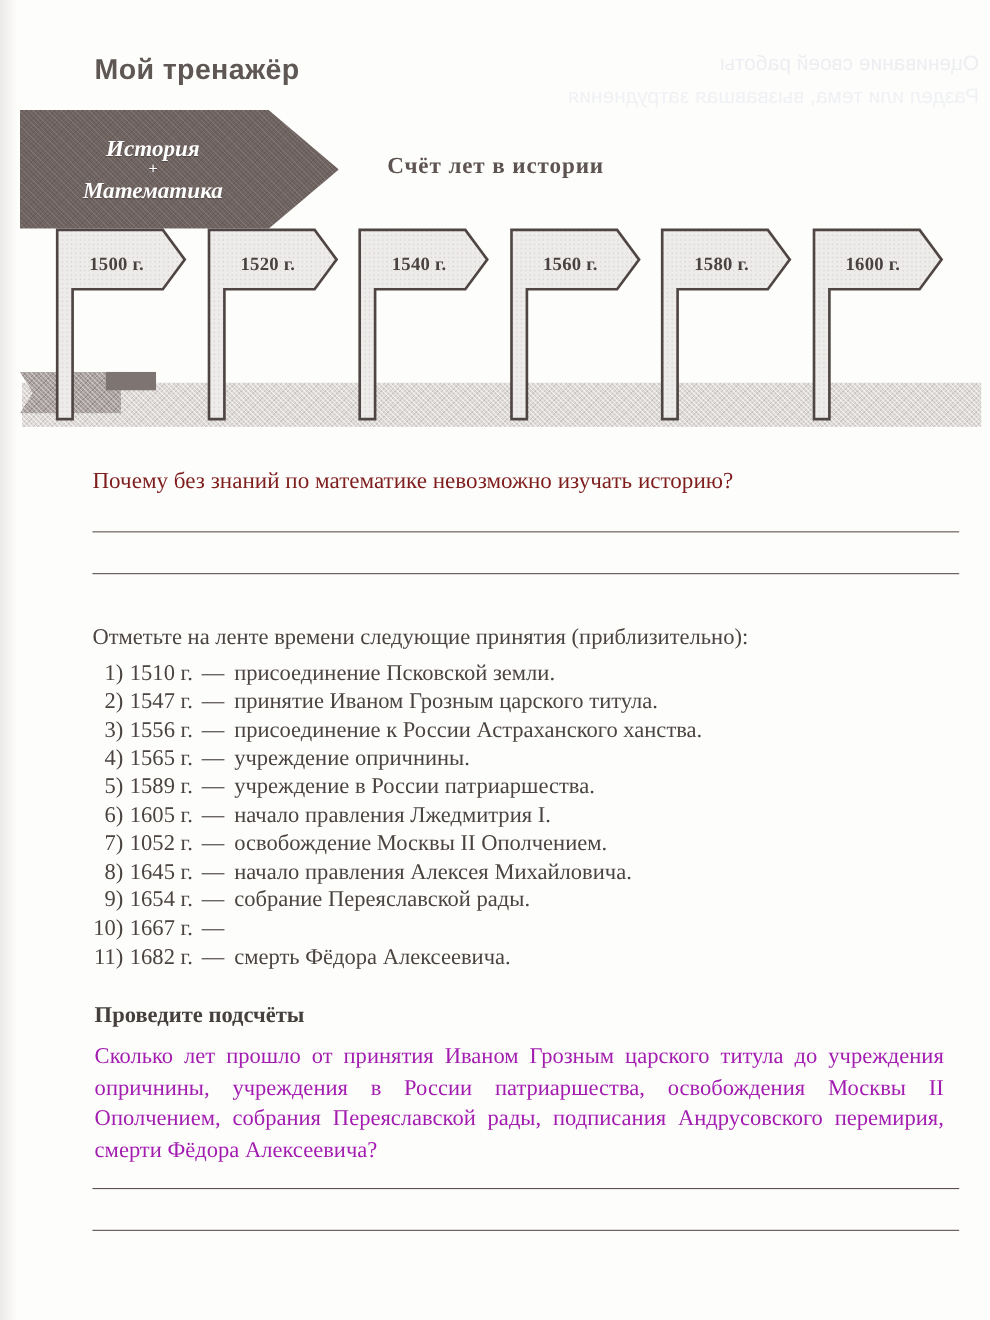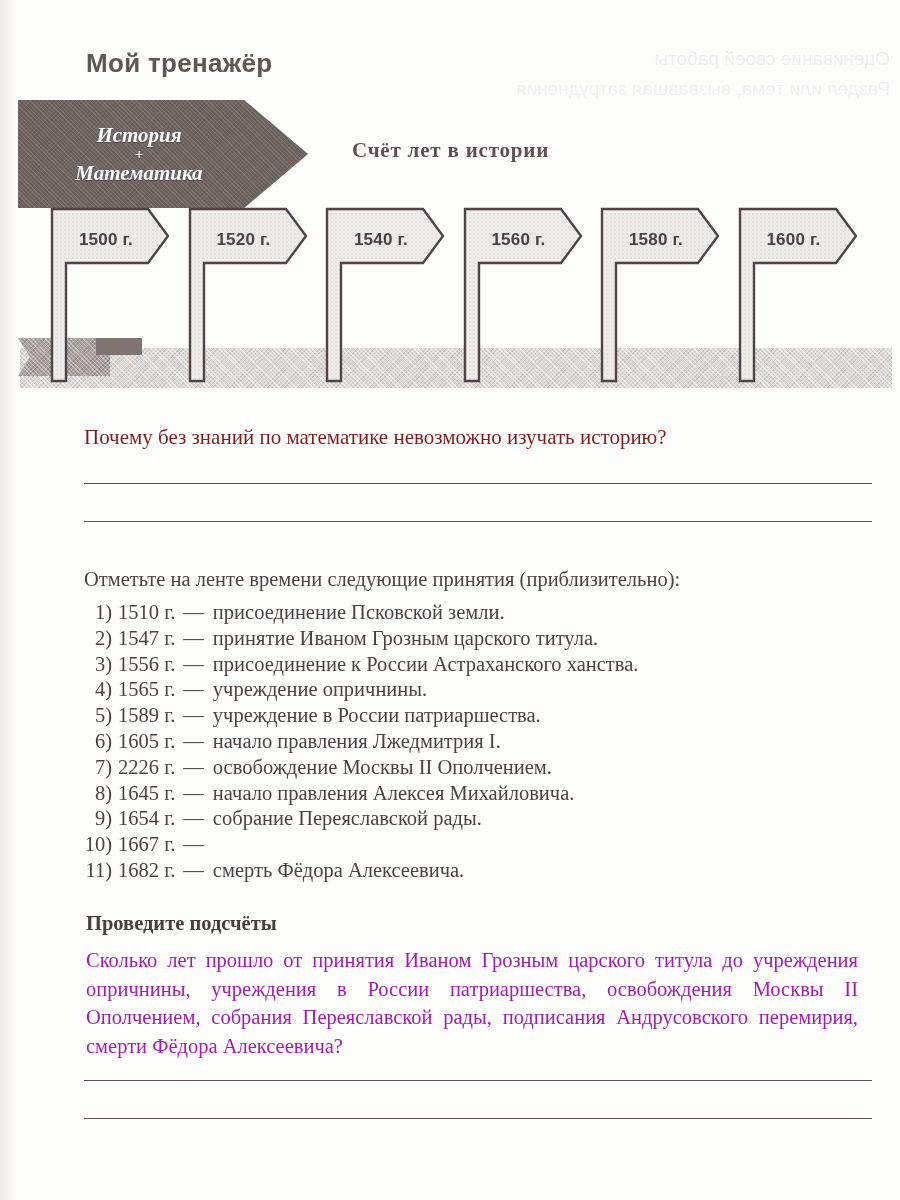--- a/index.html
+++ b/index.html
@@ -131,21 +131,21 @@
     width: 126px;
     height: 180px;
   }
   .flag svg { display: block; width: 126px; height: 180px; }
   .flag .yr {
     position: absolute;
     left: 18px;
     top: 25px;
     width: 88px;
     text-align: center;
-    font-family: Liberation Sans, sans-serif;
+    font-family: Liberation Serif, serif;
     font-weight: bold;
     font-size: 17px;
     color: #4a4240;
     letter-spacing: 0.2px;
   }
 
   
   .q-main {
     position: absolute;
     left: 84px;
@@ -377,21 +377,21 @@
         <span class="desc">учреждение в России патриаршества.</span>
       </div>
       <div class="event-row">
         <span class="num">6)</span>
         <span class="year">1605 г.</span>
         <span class="dash">—</span>
         <span class="desc">начало правления Лжедмитрия I.</span>
       </div>
       <div class="event-row">
         <span class="num">7)</span>
-        <span class="year">2226 г.</span>
+        <span class="year">1052 г.</span>
         <span class="dash">—</span>
         <span class="desc">освобождение Москвы II Ополчением.</span>
       </div>
       <div class="event-row">
         <span class="num">8)</span>
         <span class="year">1645 г.</span>
         <span class="dash">—</span>
         <span class="desc">начало правления Алексея Михайловича.</span>
       </div>
       <div class="event-row">

